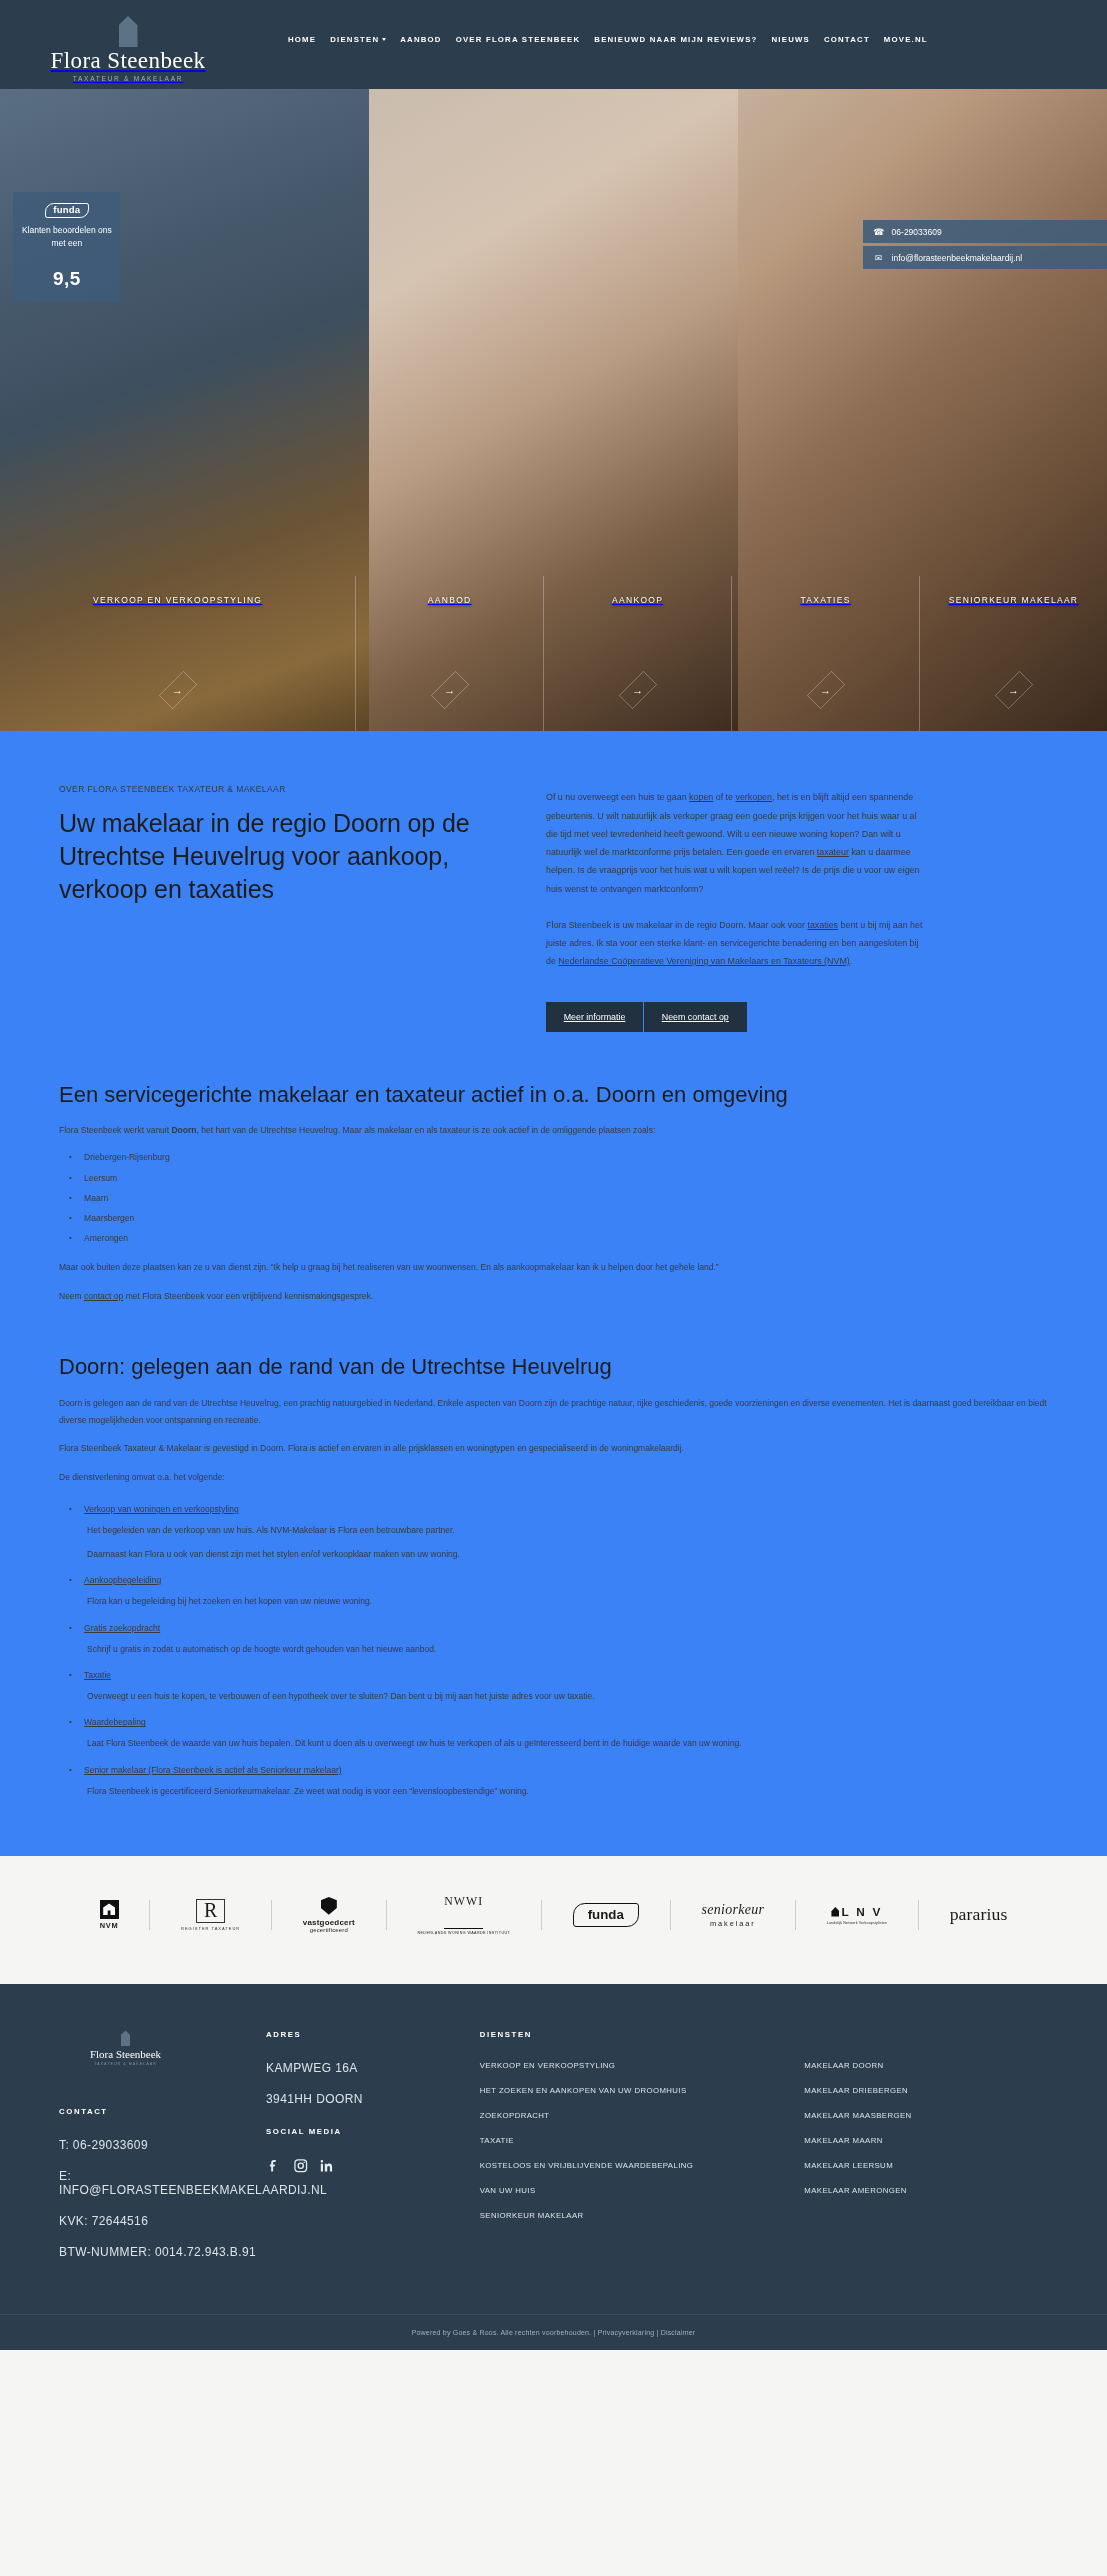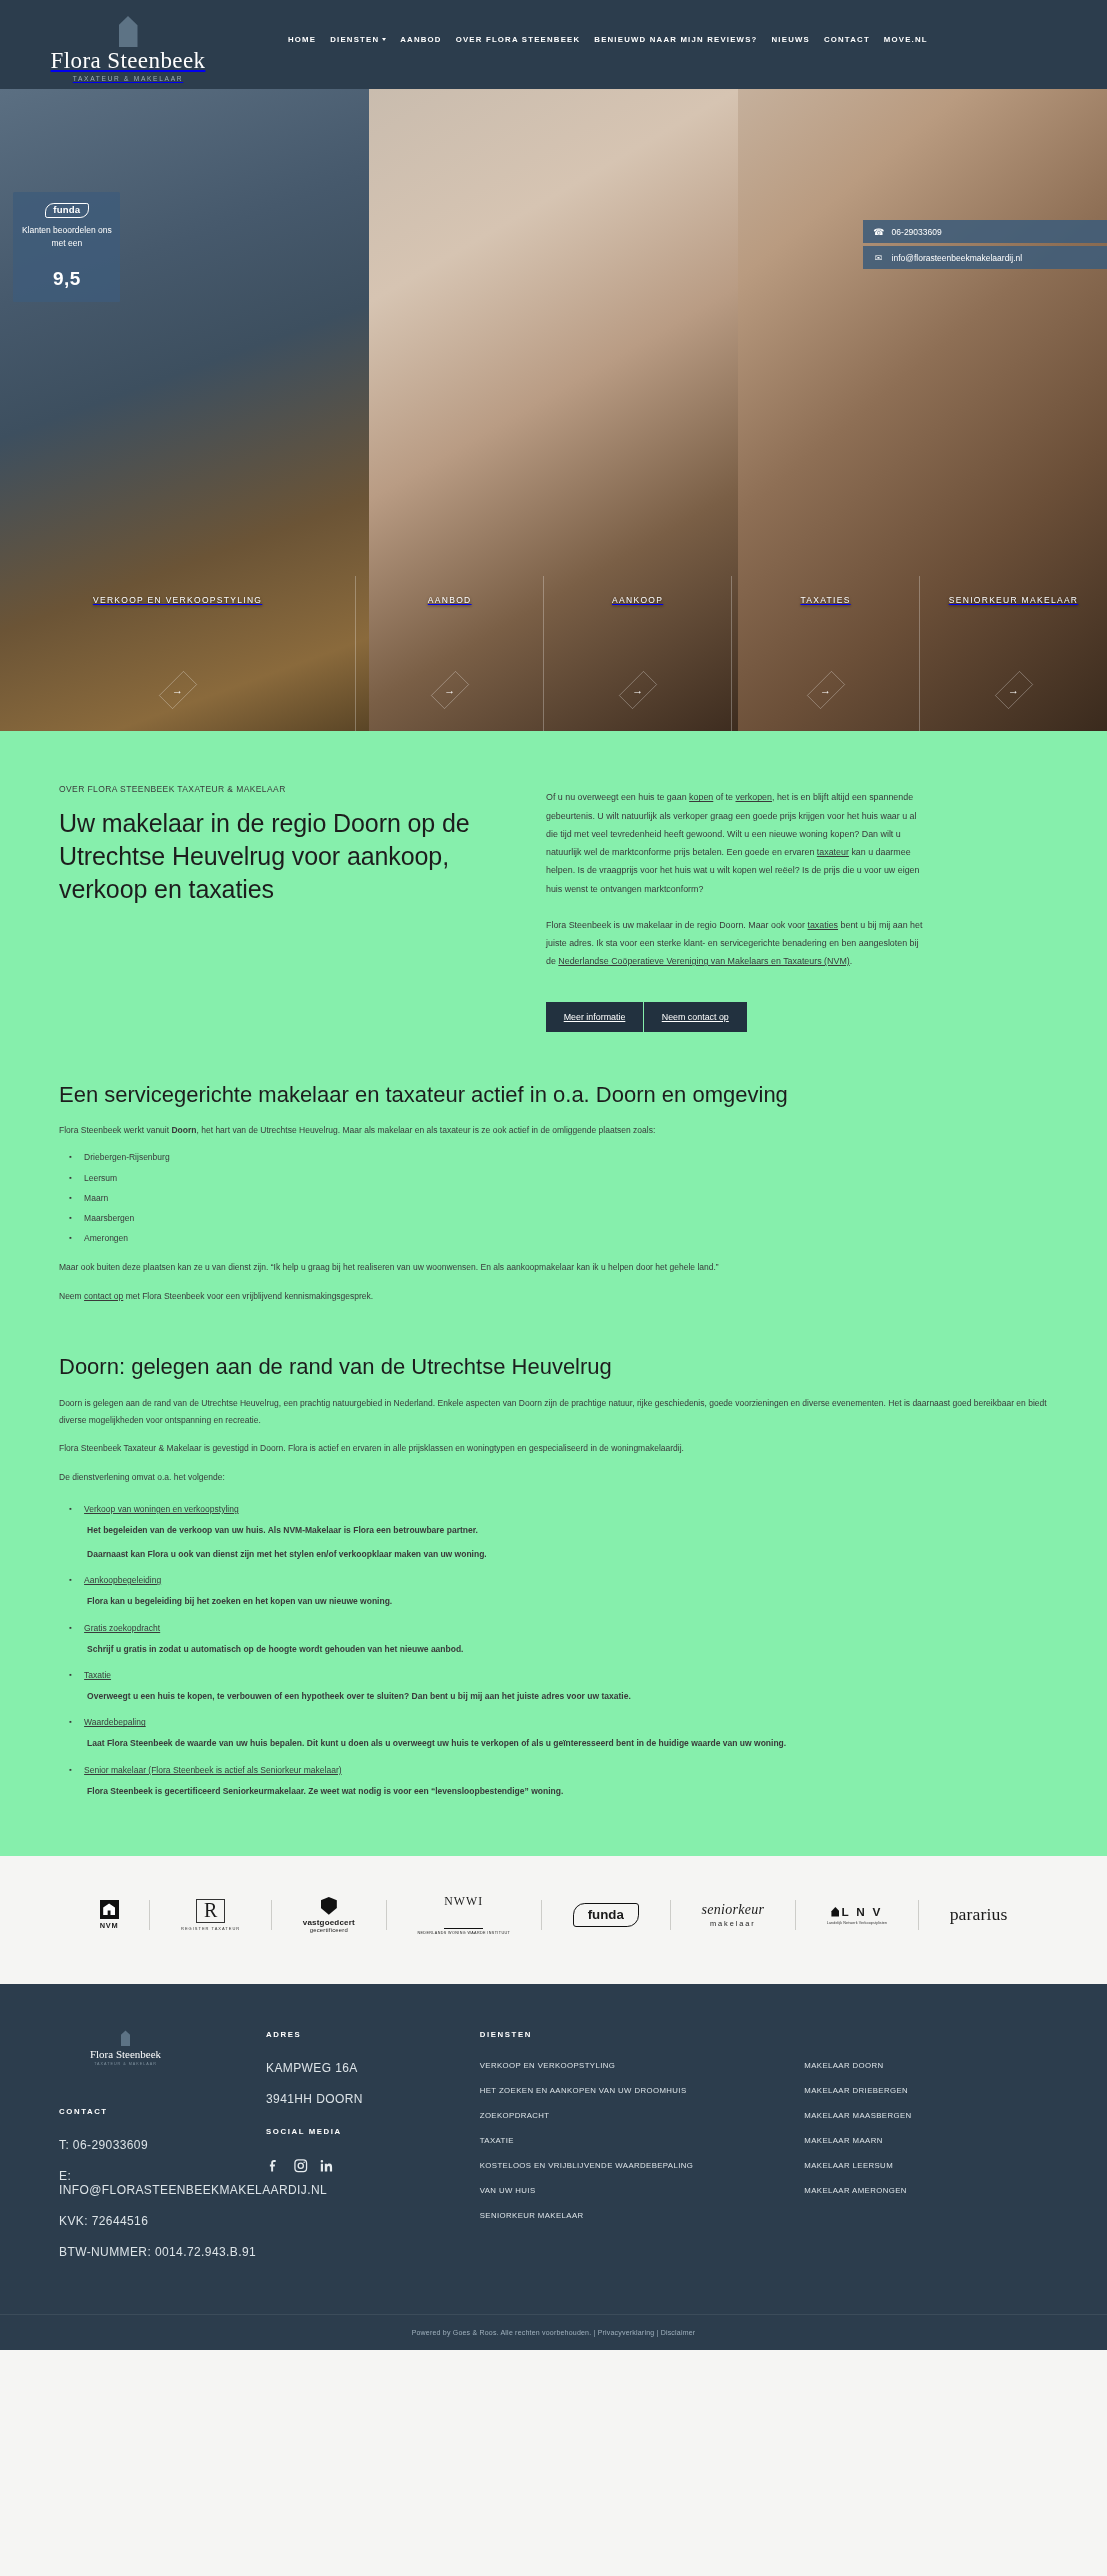--- a/index.html
+++ b/index.html
@@ -51,21 +51,21 @@
   .tile.wide { flex:1.9; }
   .tile-label { margin-top:16px; color:#fff; font-size:8.5px; letter-spacing:1.3px;
      text-align:center; line-height:2.1; text-shadow:0 0.7px 3px rgba(0,0,0,.6); }
   .tile-arrow { position:absolute; bottom:13.3px; left:50%; transform:translateX(-50%);
      width:31px; height:56px; display:flex; align-items:center; justify-content:center; }
   .tile-arrow:before { content:""; position:absolute; inset:0;
      border:0.7px solid rgba(255,255,255,.45); transform:rotate(45deg) scale(.62); }
   .tile-arrow span { color:#fff; font-size:11px; position:relative; z-index:2; }
 
   
-  .main { background:#86efac; padding:53px 0 44px; }
+  .main { background:#3b82f6; padding:53px 0 44px; }
   .wrap { width:989px; margin:0 auto; }
   .intro { display:flex; gap:44px; }
   .intro-left { width:443px; }
   .eyebrow { font-size:8.5px; letter-spacing:0.4px; color:#3a3a3a; margin-bottom:13.3px; }
   h1.big { font-size:25px; line-height:1.32; font-weight:normal; color:#1d1d1d; letter-spacing:-0.1px; }
   .intro-right { width:384px; padding-top:4.4px; }
   .intro-right p { font-size:8.9px; line-height:2.05; color:#3a3a3a; margin-bottom:17.7px; }
   a.ul { color:#3a3a3a; text-decoration:underline; }
   .btn-row { display:flex; gap:1px; margin-top:32px; }
   .btn { background:#22313f; color:#fff; font-size:8.9px; padding:9.6px 17.7px; text-decoration:underline; display:inline-block; }
@@ -73,21 +73,21 @@
   h2.sec { font-size:22px; font-weight:normal; color:#1d1d1d; line-height:1.3; margin:49px 0 13.3px; }
   .body-p { font-size:8.5px; line-height:1.95; color:#3a3a3a; margin-bottom:11.8px; }
   ul.places { list-style:none; margin:13.3px 0 16px 10.3px; }
   ul.places li { font-size:8.5px; color:#3a3a3a; margin-bottom:10.3px; position:relative; padding-left:14.8px; }
   ul.places li:before { content:"▪"; position:absolute; left:0; color:#3a3a3a; font-size:7.4px; }
 
   ul.services { list-style:none; margin:19px 0 0 10.3px; }
   ul.services > li { margin-bottom:13.3px; position:relative; padding-left:14.8px; }
   ul.services > li:before { content:"▪"; position:absolute; left:0; top:0; color:#3a3a3a; font-size:7.4px; }
   .svc-title { font-size:8.5px; color:#3a3a3a; text-decoration:underline; display:block; margin-bottom:8px; }
-  .svc-desc { font-size:8.5px; color:#3a3a3a; line-height:1.9; margin-bottom:7.4px; padding-left:3px;font-weight:bold; }
+  .svc-desc { font-size:8.5px; color:#3a3a3a; line-height:1.9; margin-bottom:7.4px; padding-left:3px; }
 
   
   .logobar { background:#f5f5f3; padding:38px 0 49px; }
   .logos { width:908px; margin:0 auto; display:flex; align-items:center; justify-content:space-between; }
   .lg { display:flex; flex-direction:column; align-items:center; justify-content:center; color:#1b1b1b; }
   .lg-sep { width:0.7px; height:29.5px; background:#cdcdc9; }
   .nvm-box { width:19px; height:19px; background:#111; position:relative; }
   .nvm-box:after { content:""; position:absolute; left:3.7px; top:3.7px; width:11.8px; height:11.8px;
     background:#fff; clip-path:polygon(0 100%,0 35%,50% 0,100% 35%,100% 100%,62% 100%,62% 60%,38% 60%,38% 100%); }
   .nvm-t { font-size:7.4px; font-weight:bold; letter-spacing:0.7px; margin-top:2.2px; }

